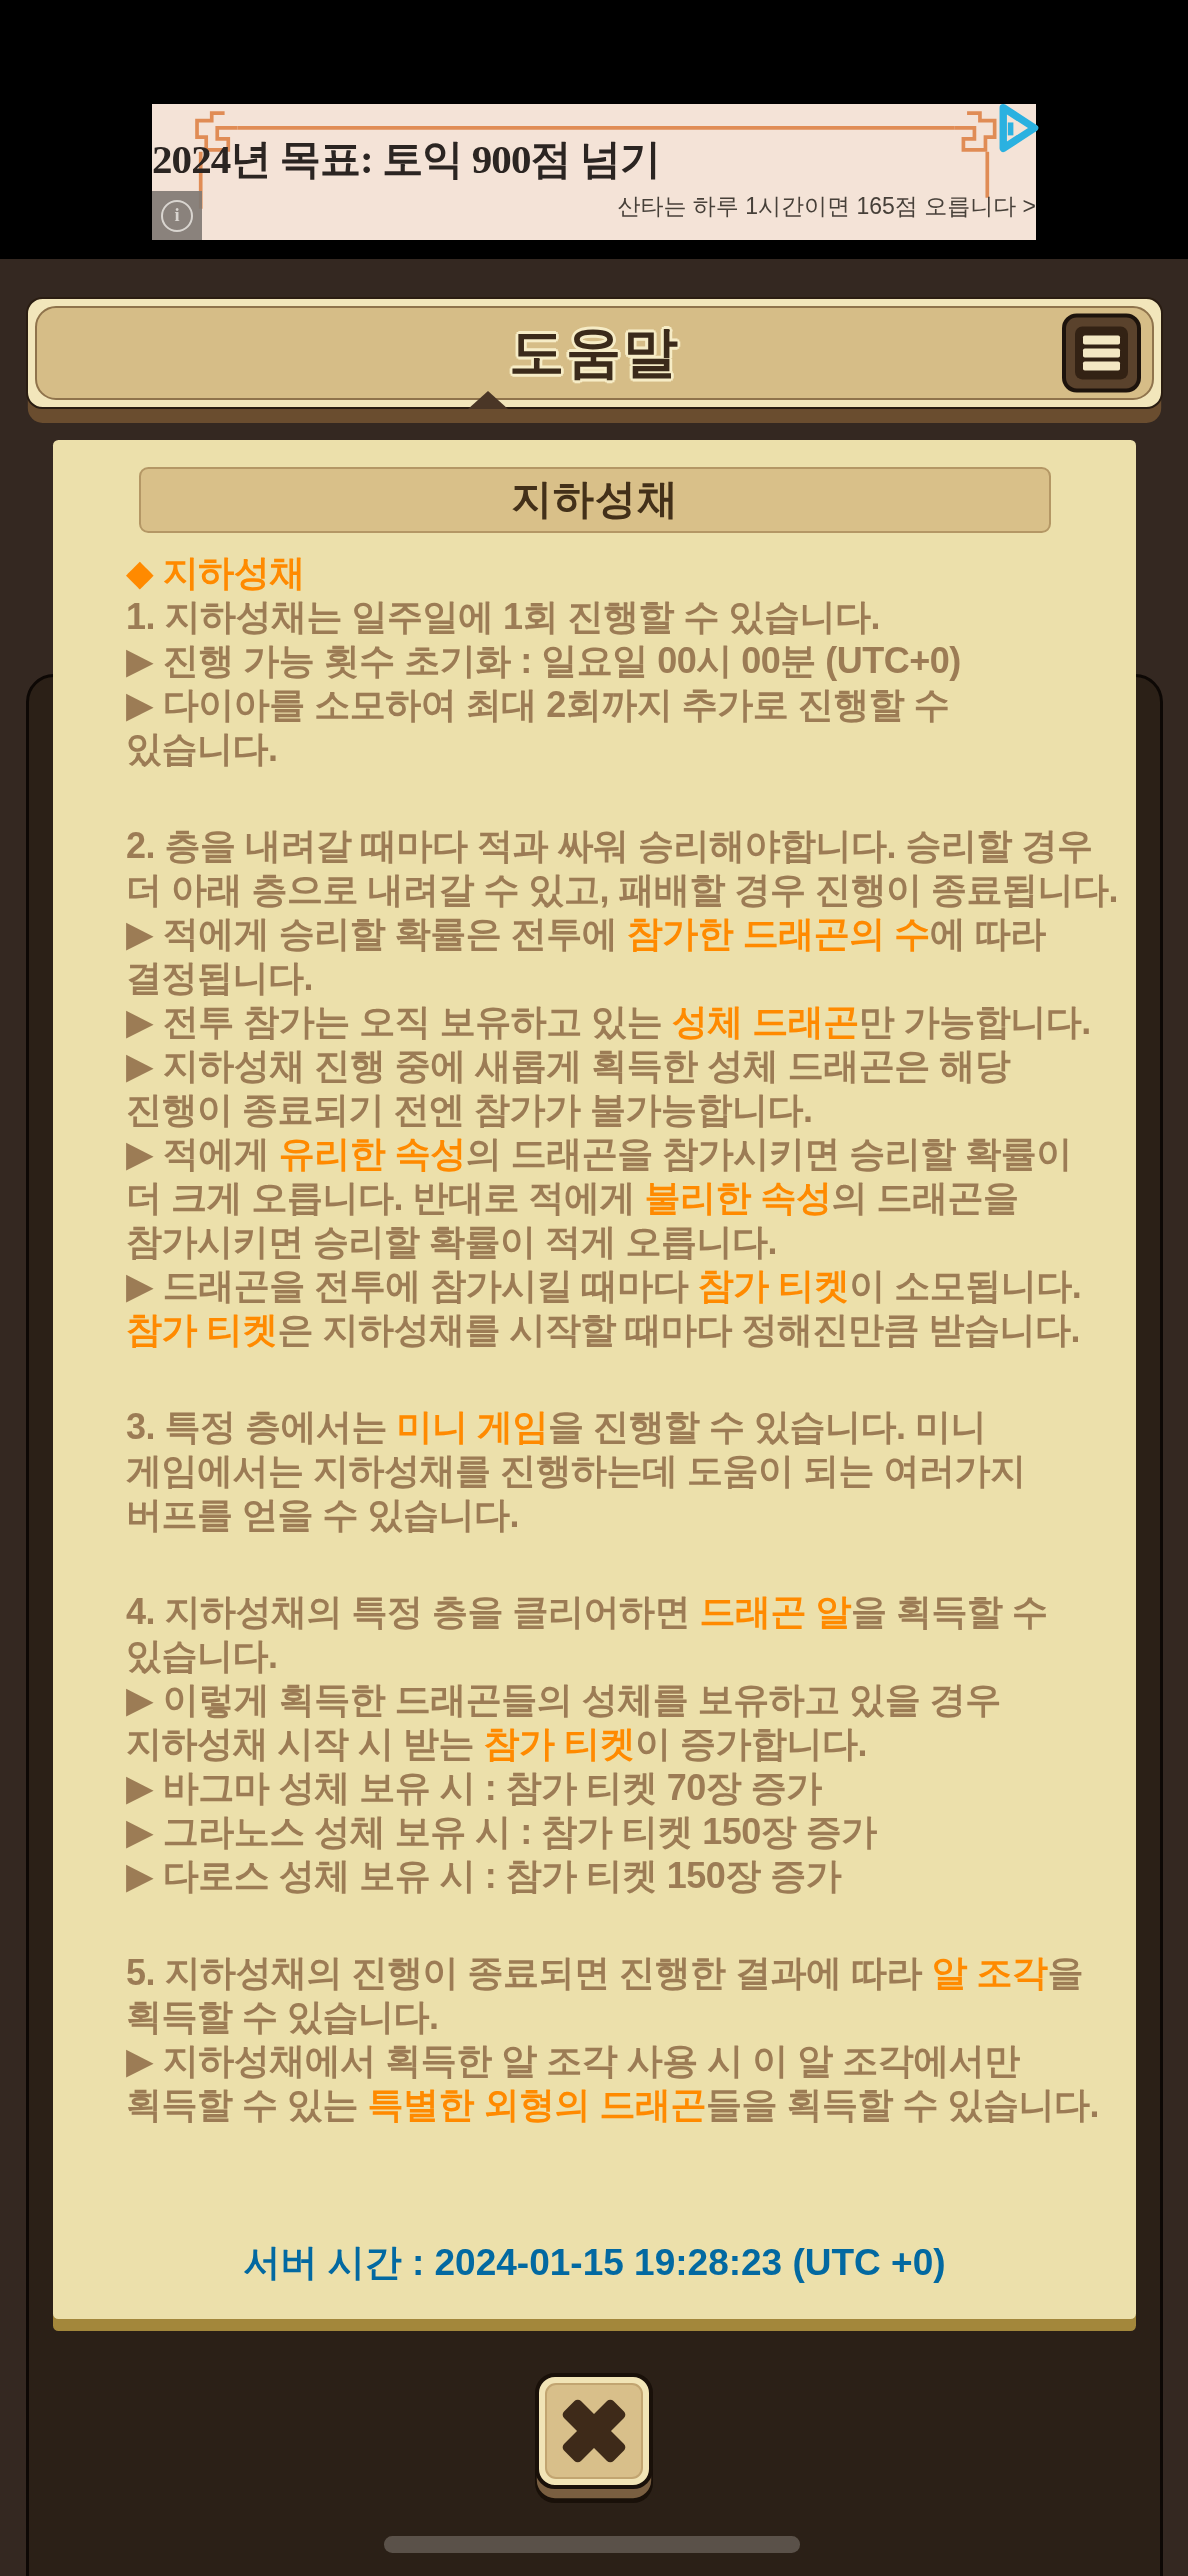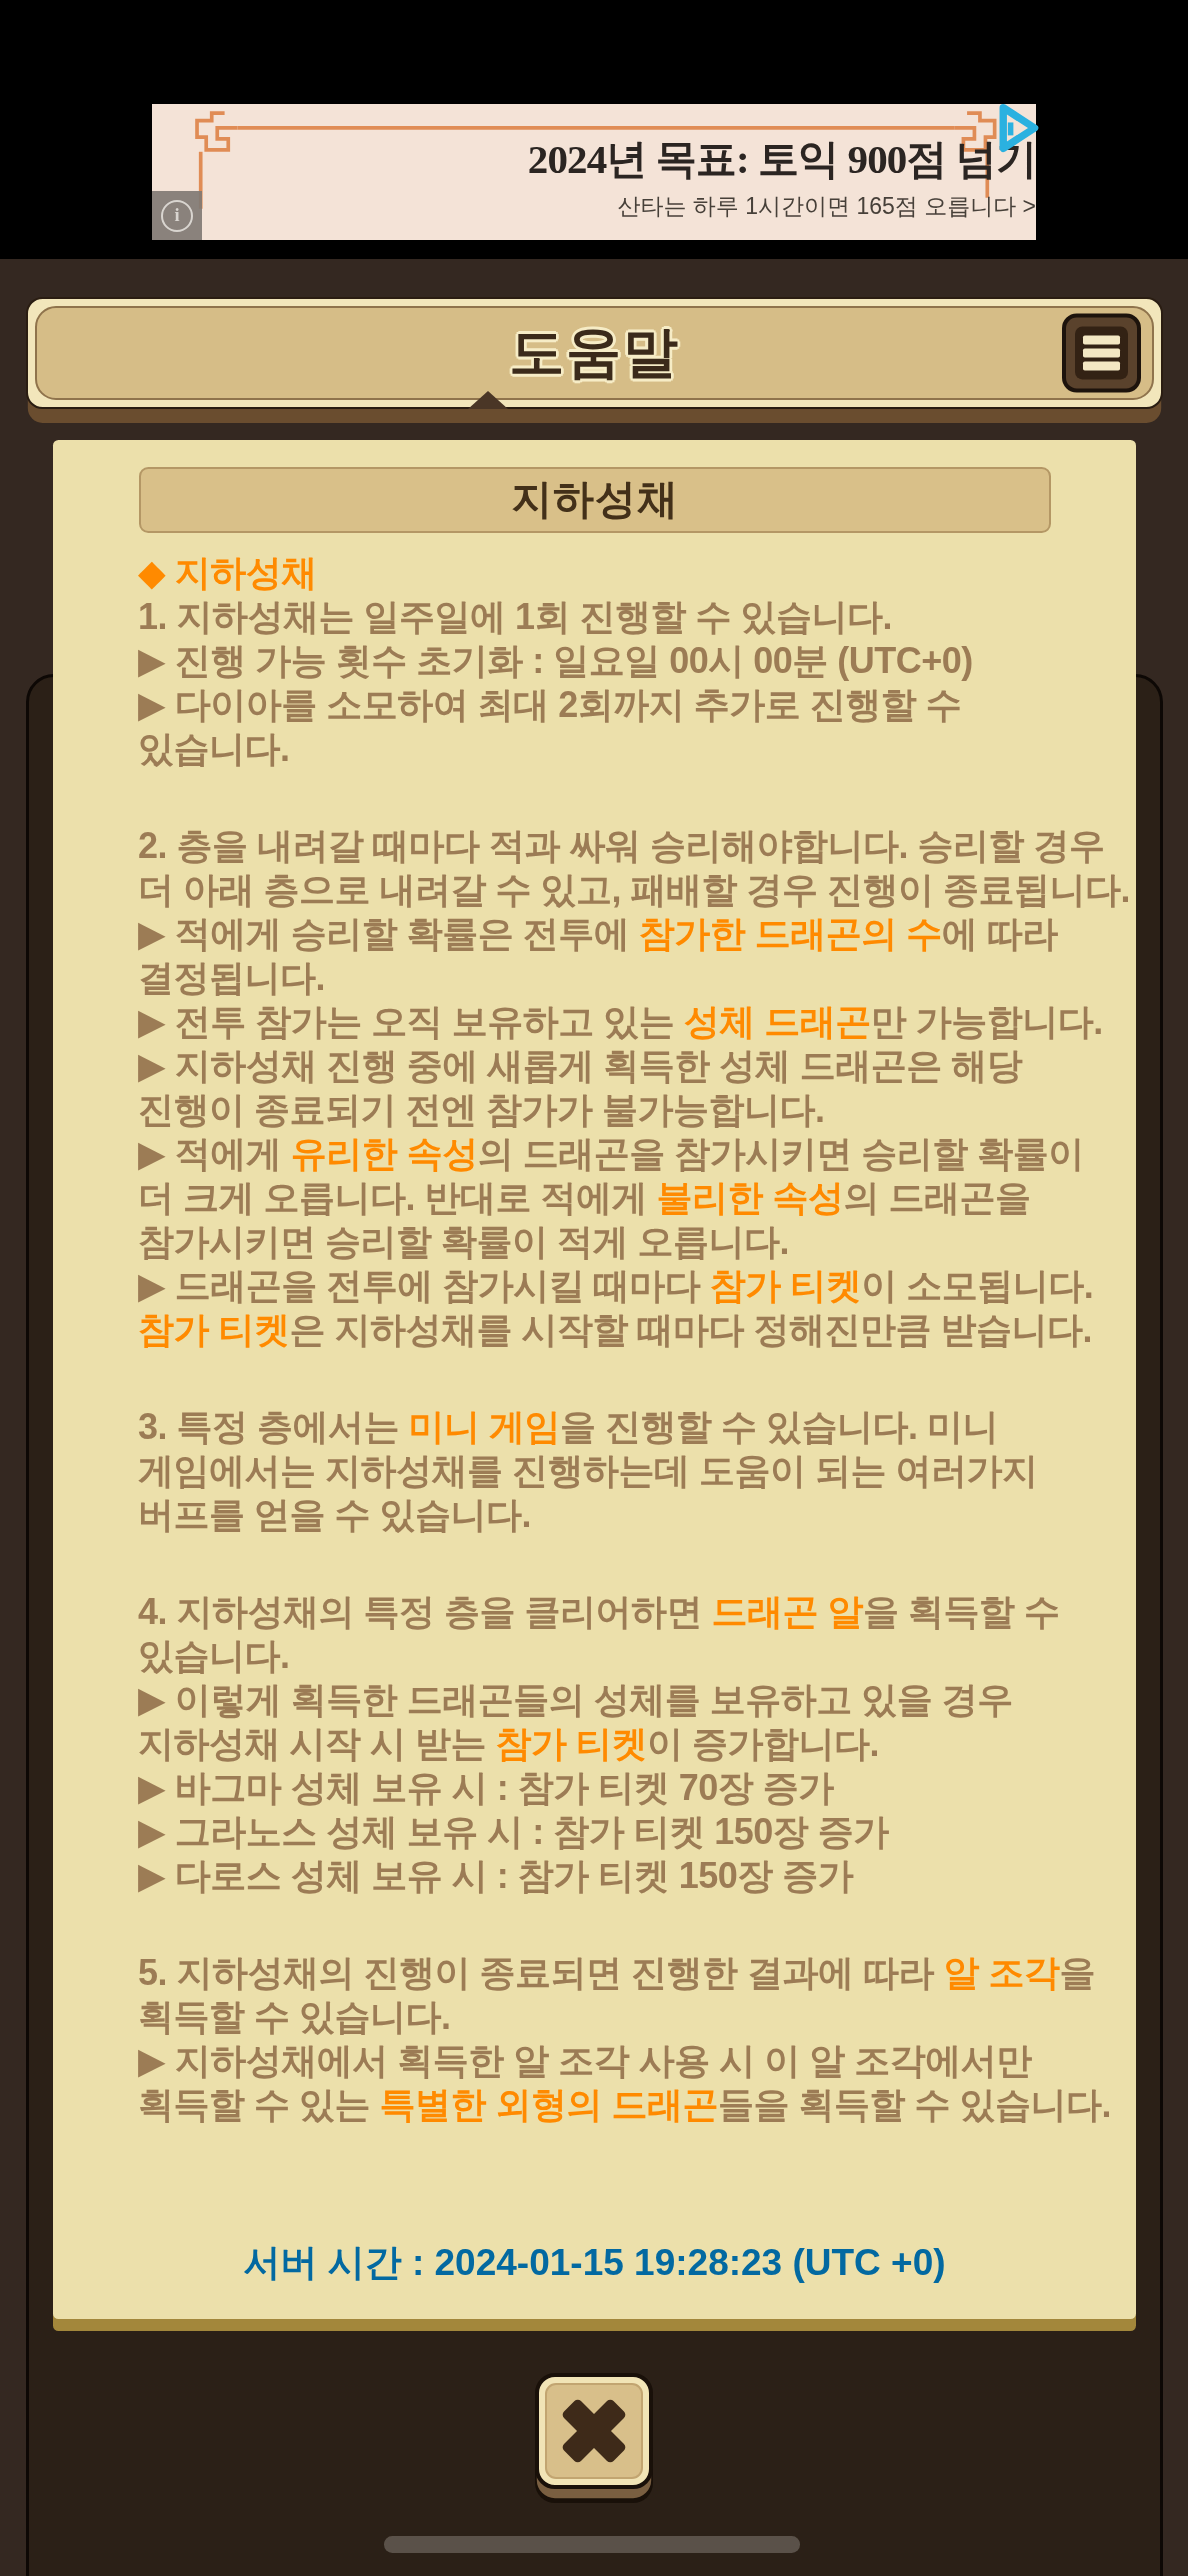--- a/index.html
+++ b/index.html
@@ -2,21 +2,21 @@
 <html lang="ko" style="font-size:14.7px"><head>
 <meta charset="utf-8">
 <style>
   html,body{margin:0;padding:0;background:#000;}
   .screen{position:relative;width:1188px;height:2576px;background:#000;overflow:hidden;
           font-family:"Liberation Sans","DejaVu Sans",sans-serif;}
   
   .ad-band{position:absolute;left:0;top:0;width:1188px;height:259px;background:#000;}
   .ad-banner{position:absolute;left:152px;top:104px;width:884px;height:136px;background:#f4e3d7;cursor:pointer;}
   .ad-frame-svg{position:absolute;left:0;top:0;width:884px;height:136px;}
-  .ad-title{position:absolute;left:0;top:28px;width:100%;text-align:right;
+  .ad-title{position:absolute;left:0;top:28px;width:100%;text-align:left;
             font-family:"Liberation Serif","DejaVu Serif",serif;font-weight:700;
             font-size:41px;color:#2b2522;letter-spacing:-0.9px;}
   .ad-subtitle{position:absolute;left:0;top:87px;width:100%;text-align:right;
             font-size:23px;color:#474039;font-weight:500;}
   .ad-info{position:absolute;left:0;bottom:0;width:50px;height:49px;background:rgba(128,122,116,.92);
            display:flex;align-items:center;justify-content:center;}
   .ad-info .ring{width:28px;height:28px;border:2.8px solid #d9d5d0;border-radius:50%;
            display:flex;align-items:center;justify-content:center;
            color:#d9d5d0;font-size:18.4px;font-weight:700;font-family:"Liberation Serif",serif;}
   .adchoices{position:absolute;right:-5.5px;top:-1.8px;width:48px;height:52px;}
@@ -43,21 +43,21 @@
           display:flex;flex-direction:column;align-items:center;justify-content:center;gap:4.6px;}
   .menu-inner i{display:block;width:37px;height:8.3px;background:#f3e7c3;border-radius:1.8px;}
   
   .paper{position:absolute;left:53px;top:440px;width:1083px;height:1879px;background:#ece0ab;
          border-radius:5.5px;box-shadow:0 12px 0 #a3873b;}
   .section-titlebar{position:absolute;left:86px;top:27px;width:912px;height:66px;background:#d9c089;
          border:2.8px solid #b49765;border-radius:9.2px;box-sizing:border-box;text-align:center;}
   .section-titlebar span{display:inline-block;line-height:61px;font-size:41px;font-weight:700;color:#433019;letter-spacing:0.9px;}
   .help-text{position:absolute;left:73px;top:111px;width:949px;
          font-size:36px;font-weight:700;color:#9c7c55;line-height:44px;letter-spacing:-0.5px;}
-  .para{margin:0 0 53px 12px;}
+  .para{margin:0 0 53px 0;}
   .hline{white-space:nowrap;}
   .seg-orange{color:#ff8a00;}
   .server-time{position:absolute;left:0;top:1798px;width:100%;text-align:center;
          font-size:37px;font-weight:700;color:#0369a1;}
   
   .close-btn{position:absolute;left:535px;top:2373px;width:118px;height:116px;background:#f1e4b6;
          border:4.6px solid #191009;border-radius:20px;box-sizing:border-box;cursor:pointer;padding:0;
          box-shadow:0 11px 0 -1.8px #7a5f41,0 14px 0 0 #191009;}
   .close-inner{position:absolute;inset:6.4px;background:#d8bf8a;border:2.8px solid #c2a571;border-radius:11px;}
   .xwrap{position:absolute;inset:0;}

